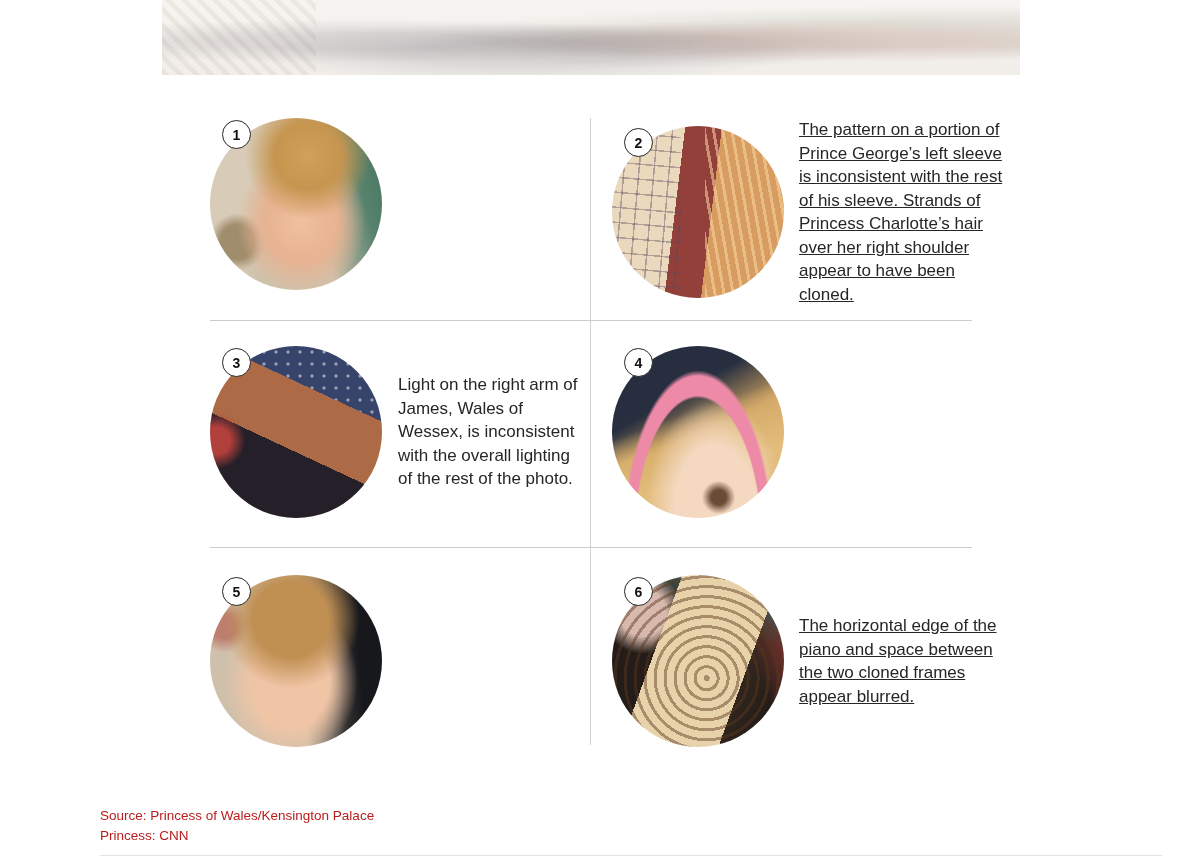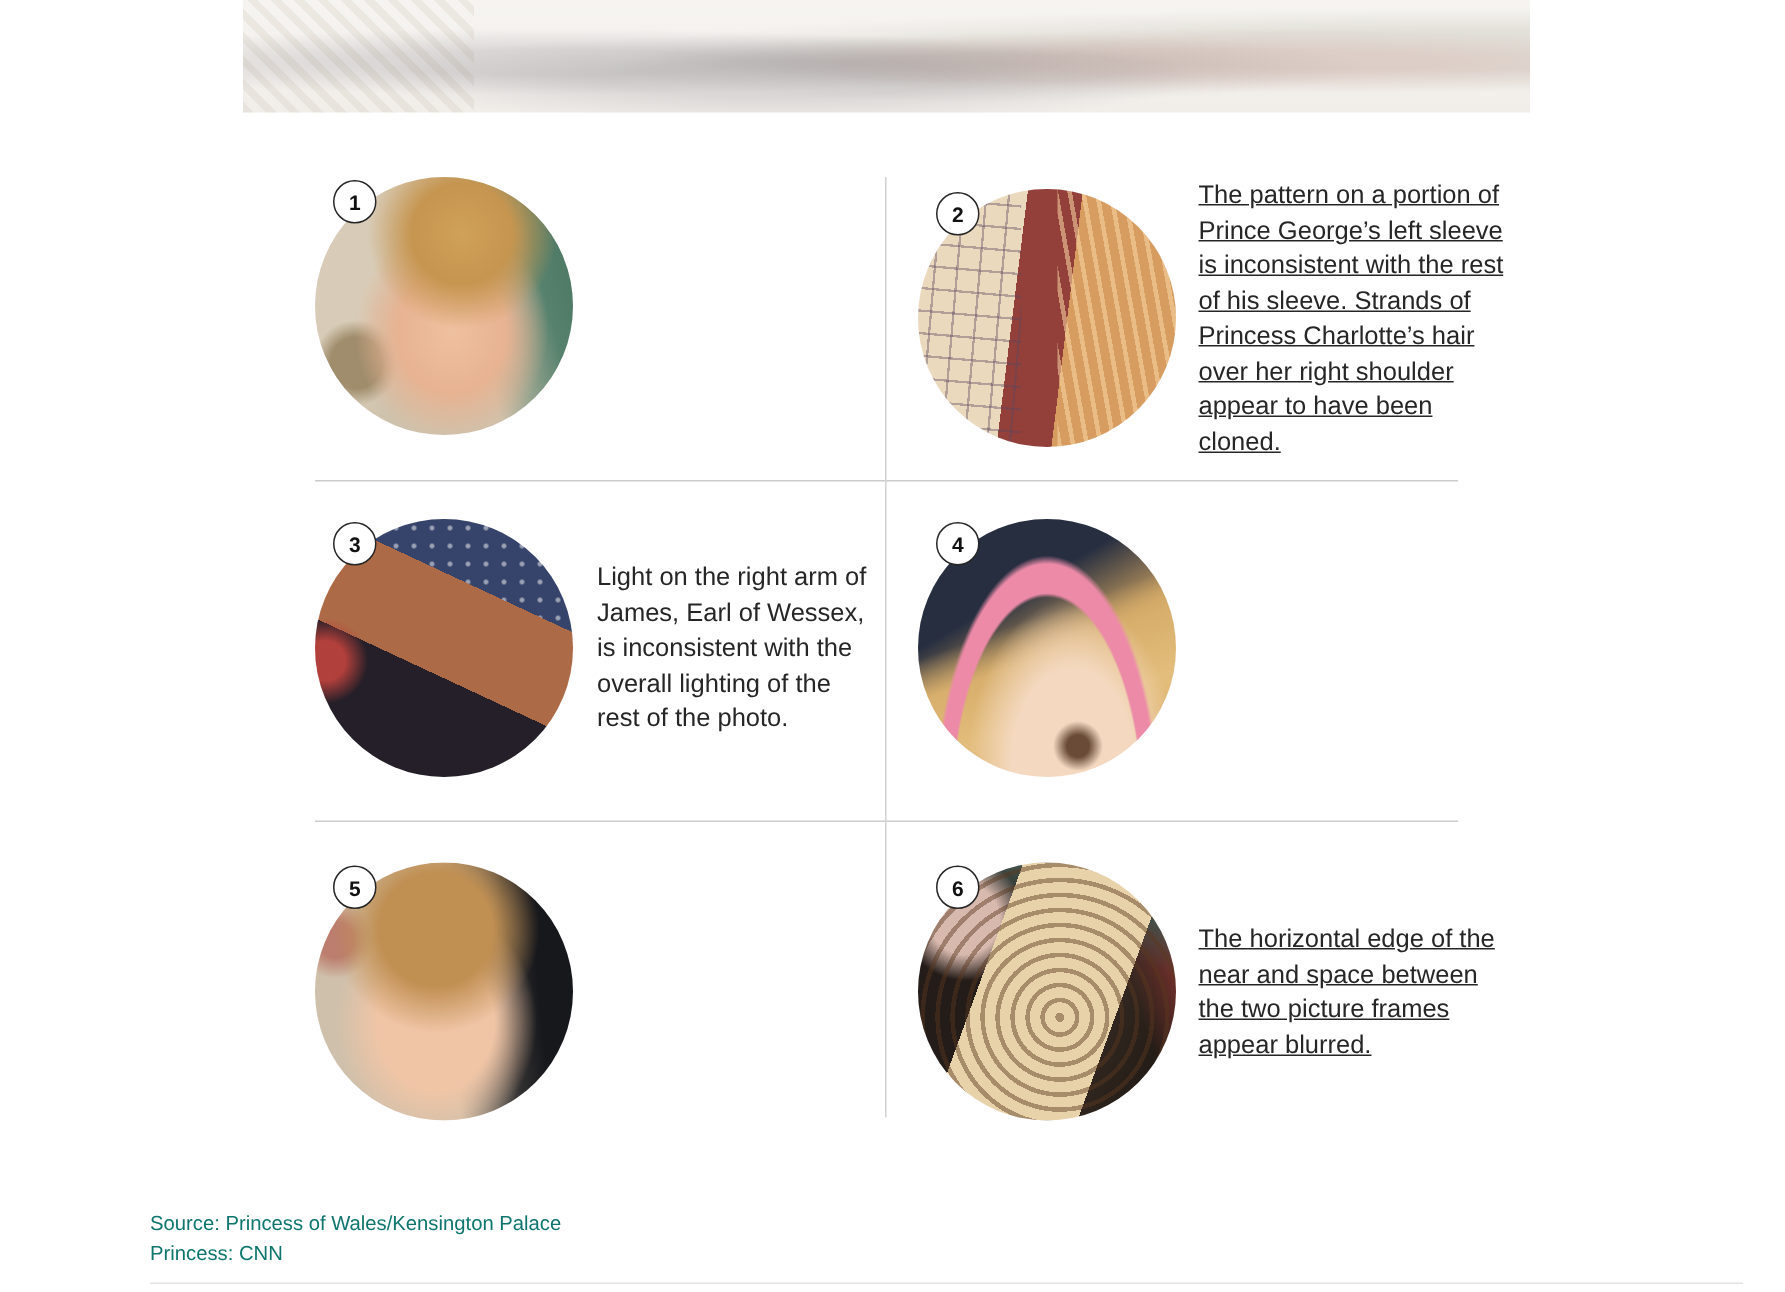--- a/index.html
+++ b/index.html
@@ -102,21 +102,21 @@
   .photo-6 {
     background-image:
       repeating-radial-gradient(circle at 55% 60%, rgba(90,55,30,.45) 0 3px, rgba(0,0,0,0) 3px 10px),
       linear-gradient(110deg, rgba(0,0,0,0) 0 30%, #e7d2a9 30% 72%, rgba(0,0,0,0) 72%),
       radial-gradient(circle at 18% 22%, #d8b9ae 0 12%, rgba(216,185,174,0) 21%),
       linear-gradient(200deg, #41504a 0 18%, rgba(65,80,74,0) 32%),
       linear-gradient(250deg, #6e2f2a 0 12%, rgba(110,47,42,0) 26%),
       linear-gradient(115deg, #241c18 0 45%, #3a2e26 60%, #19130f 100%);
   }
 
-  .footer { position:absolute; left:100px; top:806px; font-size:13.5px; line-height:20px; color:#0f766e; }
+  .footer { position:absolute; left:100px; top:806px; font-size:13.5px; line-height:20px; color:#b91c1c; }
   .bottom-hairline { position:absolute; left:100px; top:855px; width:1062px; height:1px; background:#e4e4e4; }
 </style>
 </head>
 <body>
 
 <div class="card">
 
   <div class="hero"></div>
 
   <div class="grid">
@@ -142,21 +142,21 @@
       </div>
     </div>
 
     <div class="row row-2">
       <div class="cell col-1">
         <div class="pair">
           <div class="photo-wrap">
             <div class="badge">3</div>
             <div class="photo photo-3"></div>
           </div>
-          <p class="desc">Light on the right arm of James, Earl of Wessex, is inconsistent with the overall lighting of the rest of the photo.</p>
+          <p class="desc">Light on the right arm of James, Wales of Wessex, is inconsistent with the overall lighting of the rest of the photo.</p>
         </div>
       </div>
       <div class="cell col-2">
         <div class="pair">
           <div class="photo-wrap">
             <div class="badge">4</div>
             <div class="photo photo-4"></div>
           </div>
         </div>
       </div>
@@ -170,21 +170,21 @@
             <div class="photo photo-5"></div>
           </div>
         </div>
       </div>
       <div class="cell col-2">
         <div class="pair">
           <div class="photo-wrap">
             <div class="badge">6</div>
             <div class="photo photo-6"></div>
           </div>
-          <p class="desc">The horizontal edge of the near and space between the two picture frames appear blurred.</p>
+          <p class="desc">The horizontal edge of the piano and space between the two cloned frames appear blurred.</p>
         </div>
       </div>
     </div>
 
   </div>
 </div>
 
 <div class="footer">
   <div>Source: Princess of Wales/Kensington Palace</div>
   <div>Princess: CNN</div>

